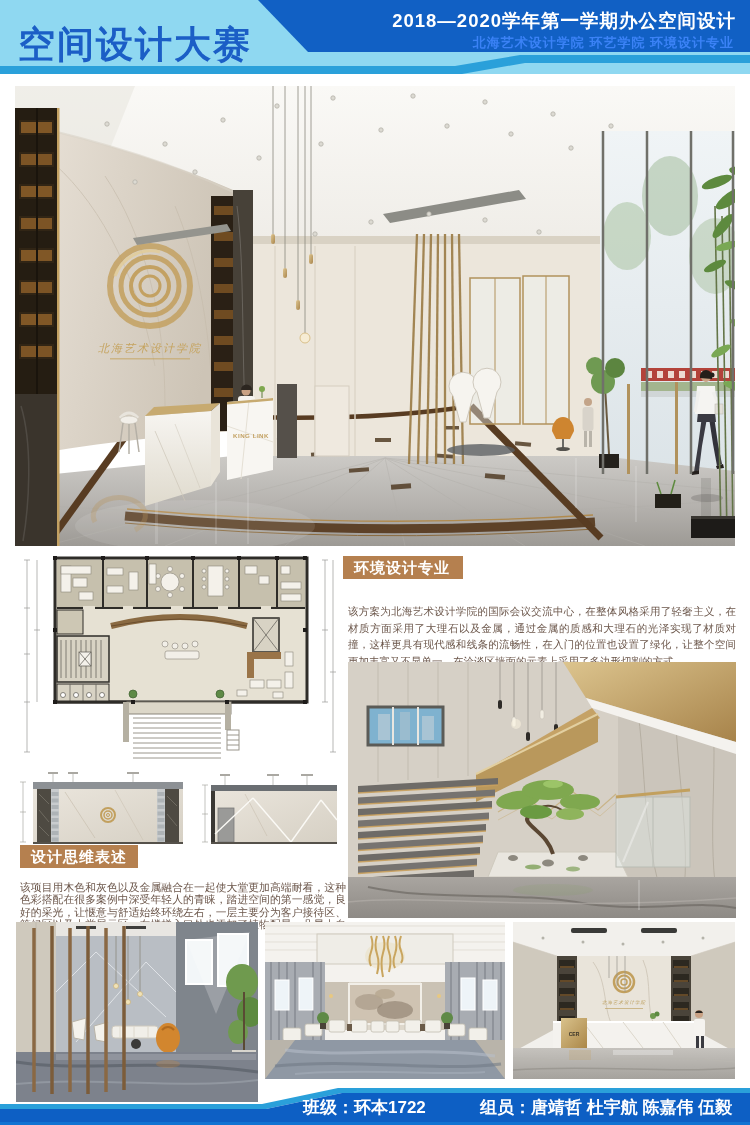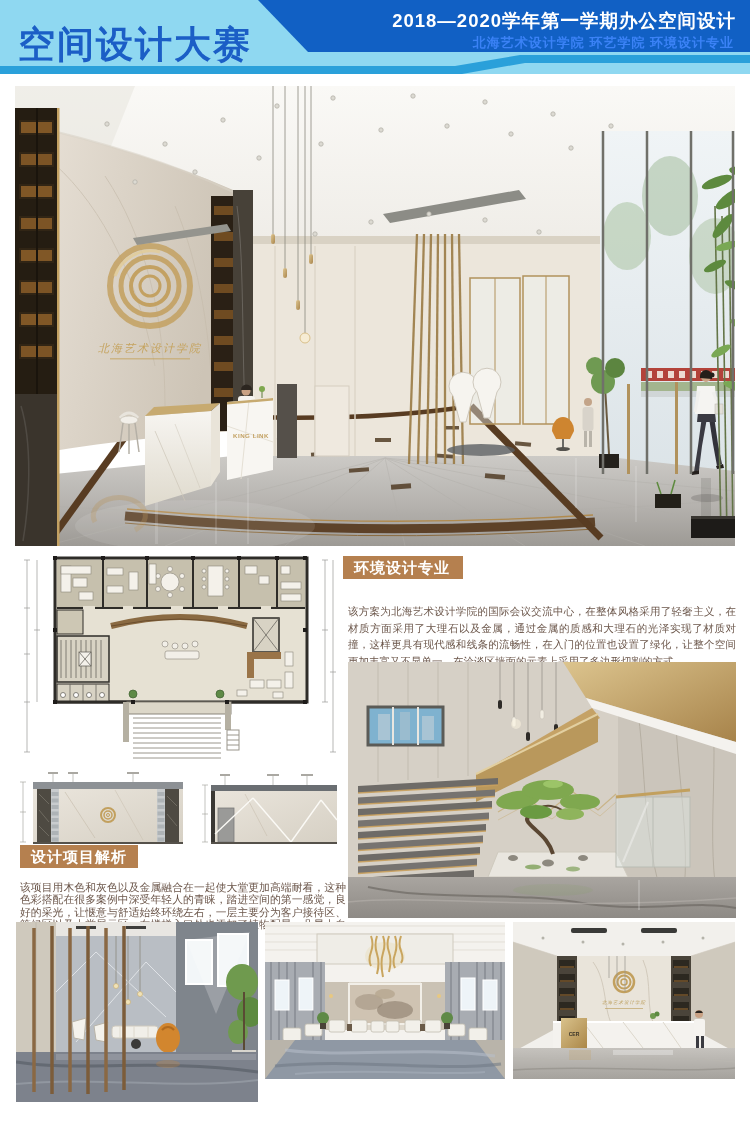--- a/index.html
+++ b/index.html
@@ -629,21 +629,21 @@
       </g>
       <rect x="196" y="72" width="126" height="2" fill="#55514a"></rect>
     </g>
   </svg>
   </div>
 
   <div class="golabel" style="left:343px;top:556px;">环境设计专业</div>
   <div class="golabel-bar" style="left:458px;top:556px;"></div>
   <p class="para" id="analysis-body">该方案为北海艺术设计学院的国际会议交流中心，在整体风格采用了轻奢主义，在材质方面采用了大理石以及金属，通过金属的质感和大理石的光泽实现了材质对撞，这样更具有现代感和线条的流畅性，在入门的位置也设置了绿化，让整个空间更加丰富又不显单一，在洽谈区墙面的元素上采用了多边形切割的方式。</p>
 
-  <div class="golabel" style="left:20px;top:845px;">设计项目解析</div>
+  <div class="golabel" style="left:20px;top:845px;">设计思维表述</div>
   <div class="golabel-bar" style="left:133px;top:845px;"></div>
   <p class="para" id="thinking-body">该项目用木色和灰色以及金属融合在一起使大堂更加高端耐看，这种色彩搭配在很多案例中深受年轻人的青睐，踏进空间的第一感觉，良好的采光，让惬意与舒适始终环绕左右，一层主要分为客户接待区、等候区以及大堂展示区，在楼梯入口处也添加了植物配景，凸显大自然的元素。</p>
 
   <div class="abs" style="left:348px;top:662px;width:388px;height:256px;">
   <svg width="388" height="256" viewBox="0 0 388 256">
     <defs>
       <linearGradient id="sGold" x1="0" y1="0" x2="1" y2="1">
             <stop offset="0" stop-color="#dcc48e"></stop>
             <stop offset="1" stop-color="#a7834a"></stop>
           </linearGradient>
@@ -1007,14 +1007,23 @@
     <g>
       <rect x="0" y="126" width="222" height="31" fill="url(#rFloor)"></rect>
       <path d="M0,136 C60,142 150,132 222,140" stroke="#b9b6b0" stroke-width="1.5" fill="none" opacity=".8"></path>
       <path d="M0,148 C80,142 160,152 222,146" stroke="#8f8c86" stroke-width="1.5" fill="none" opacity=".6"></path>
       <rect x="56" y="128" width="22" height="10" fill="#c2a05e" opacity=".25"></rect>
       <rect x="100" y="128" width="60" height="5" fill="#ffffff" opacity=".3"></rect>
     </g>
   </svg>
   </div>
 
+  <div class="abs" style="left:0;top:1080px;width:750px;height:45px;">
+    <svg width="750" height="45" viewBox="0 0 750 45">
+      <polygon points="0,24 262,24 338,8 750,8 750,13 342,13 266,29 0,29" fill="#2aa0da"></polygon>
+      <polygon points="0,29 266,29 342,13 750,13 750,45 0,45" fill="#0d5fc4"></polygon>
+      <rect x="0" y="42" width="750" height="3" fill="#1173d2"></rect>
+    </svg>
+    <div class="ftr-txt" style="left:303px;top:19px;">班级：环本1722</div>
+    <div class="ftr-txt" style="left:480px;top:19px;">组员：唐靖哲  杜宇航  陈嘉伟  伍毅</div>
+  </div>
 
 </div>
 
 </body></html>

